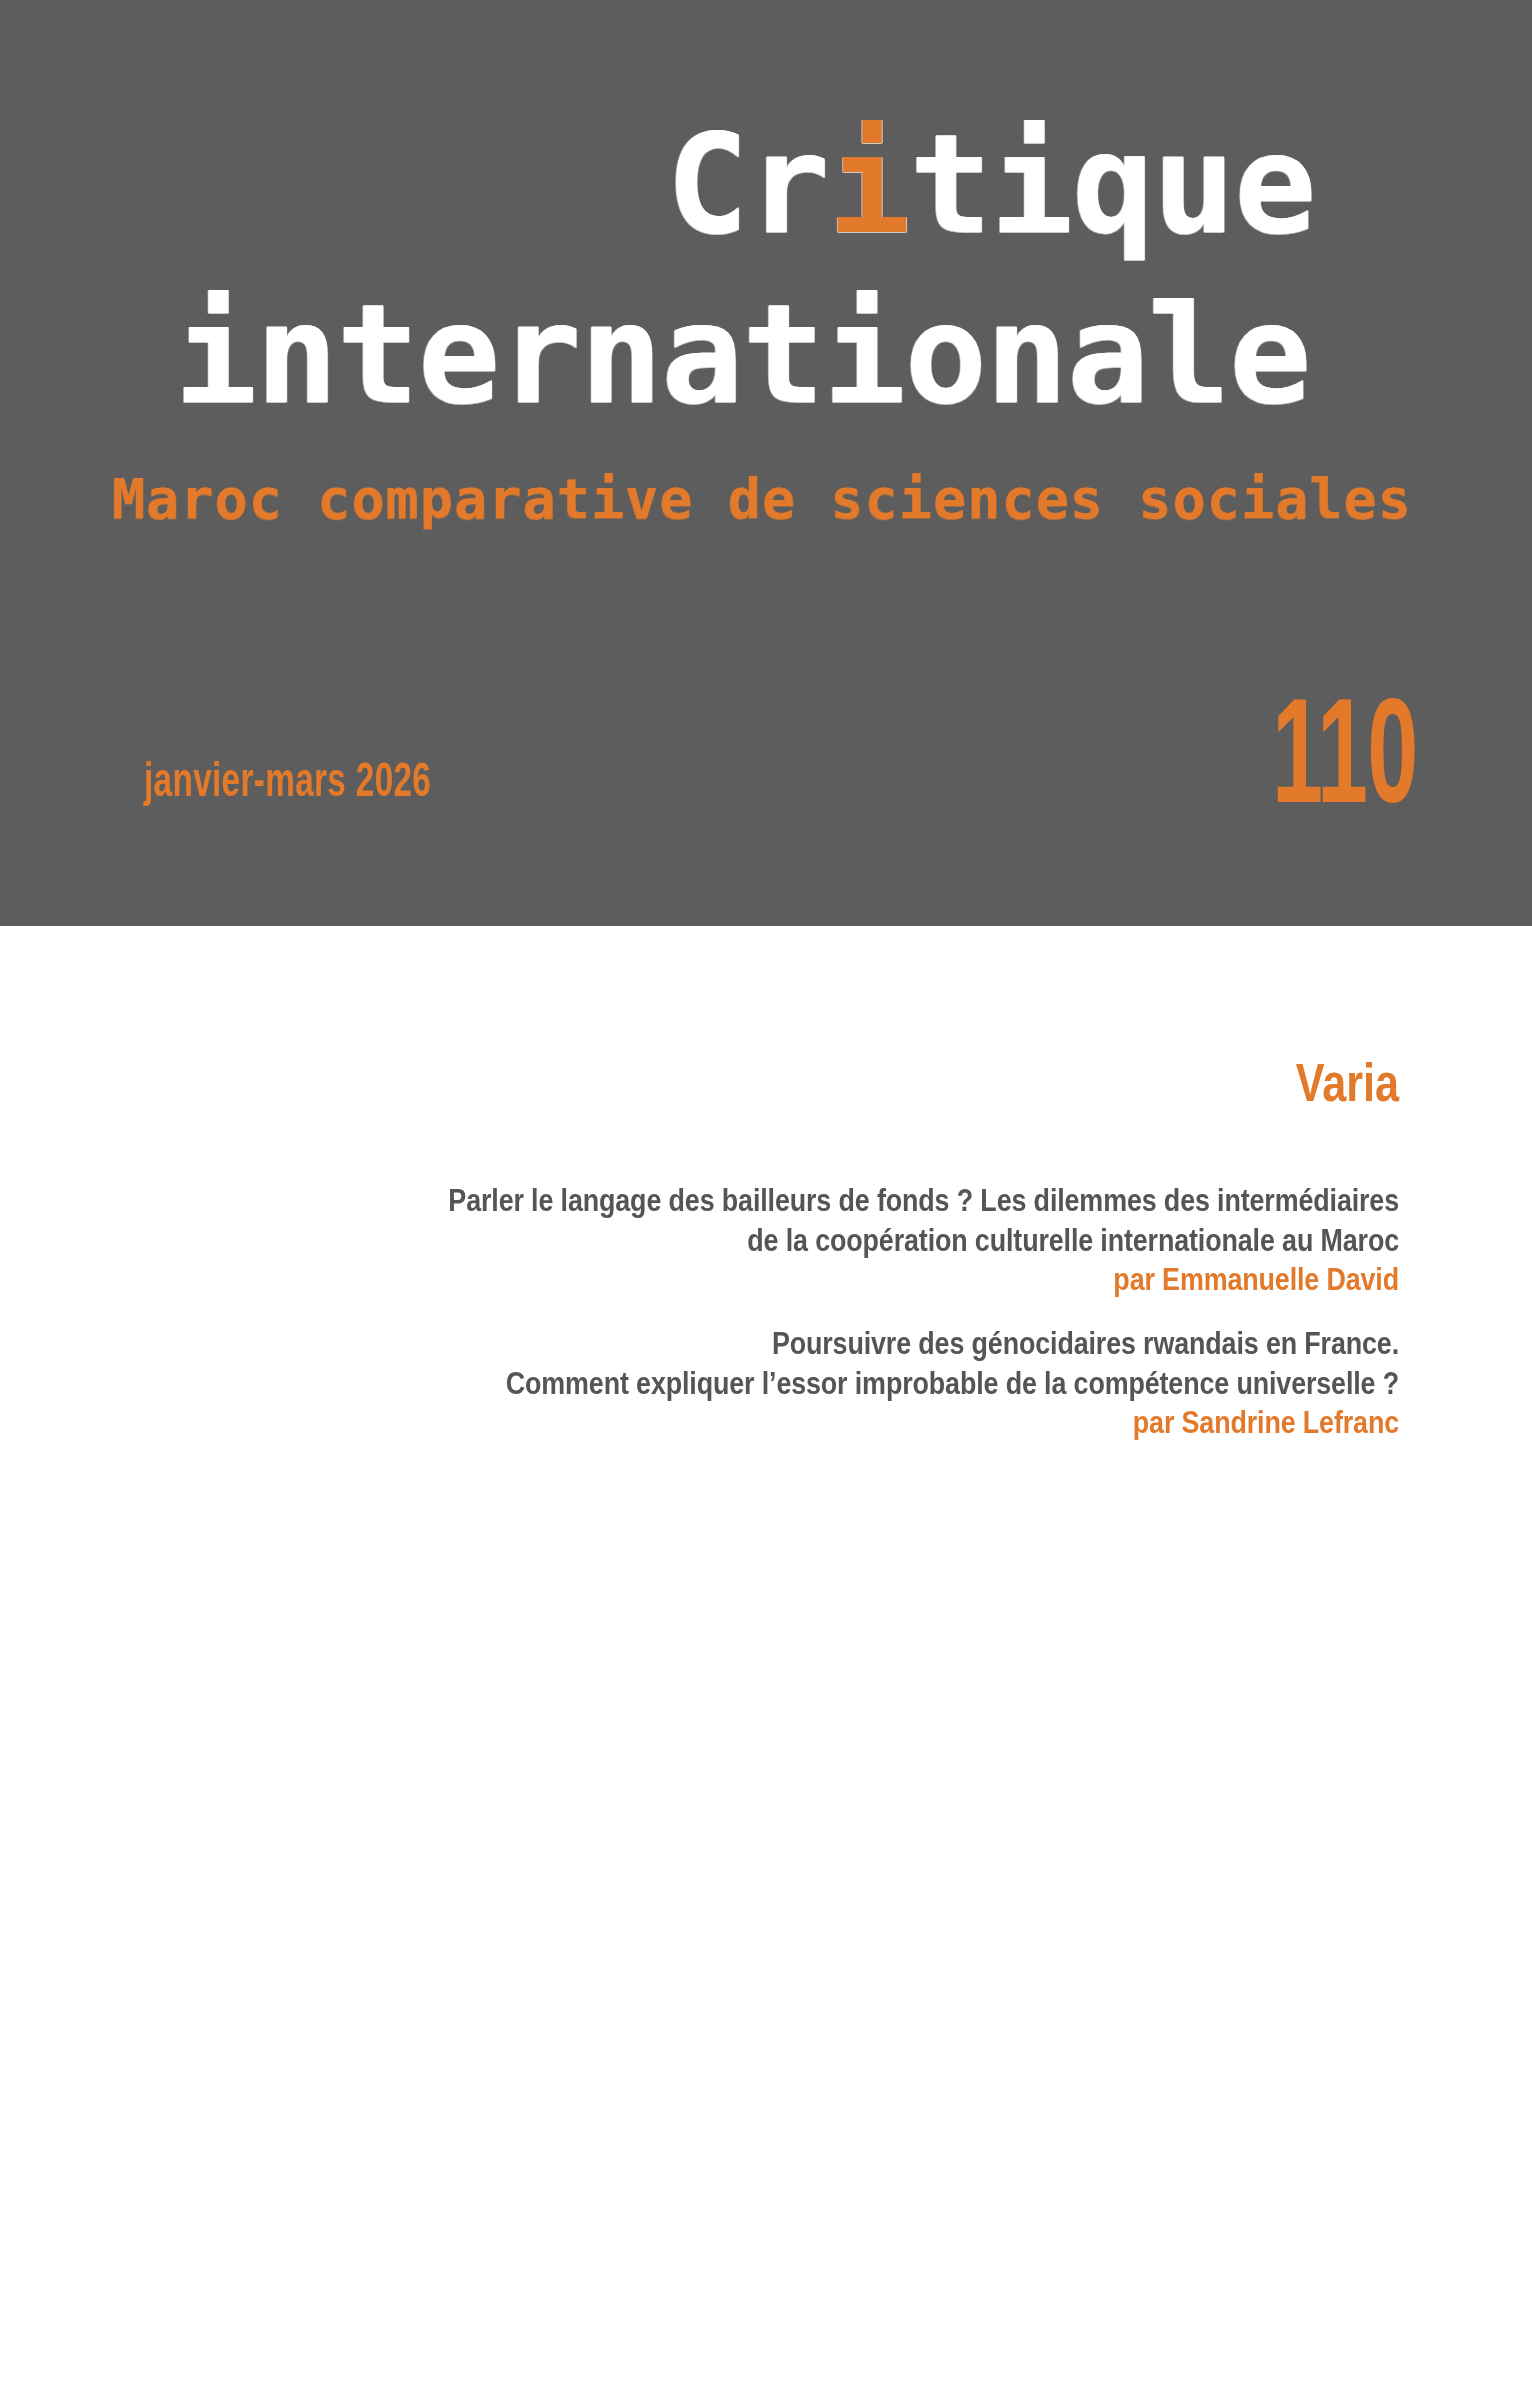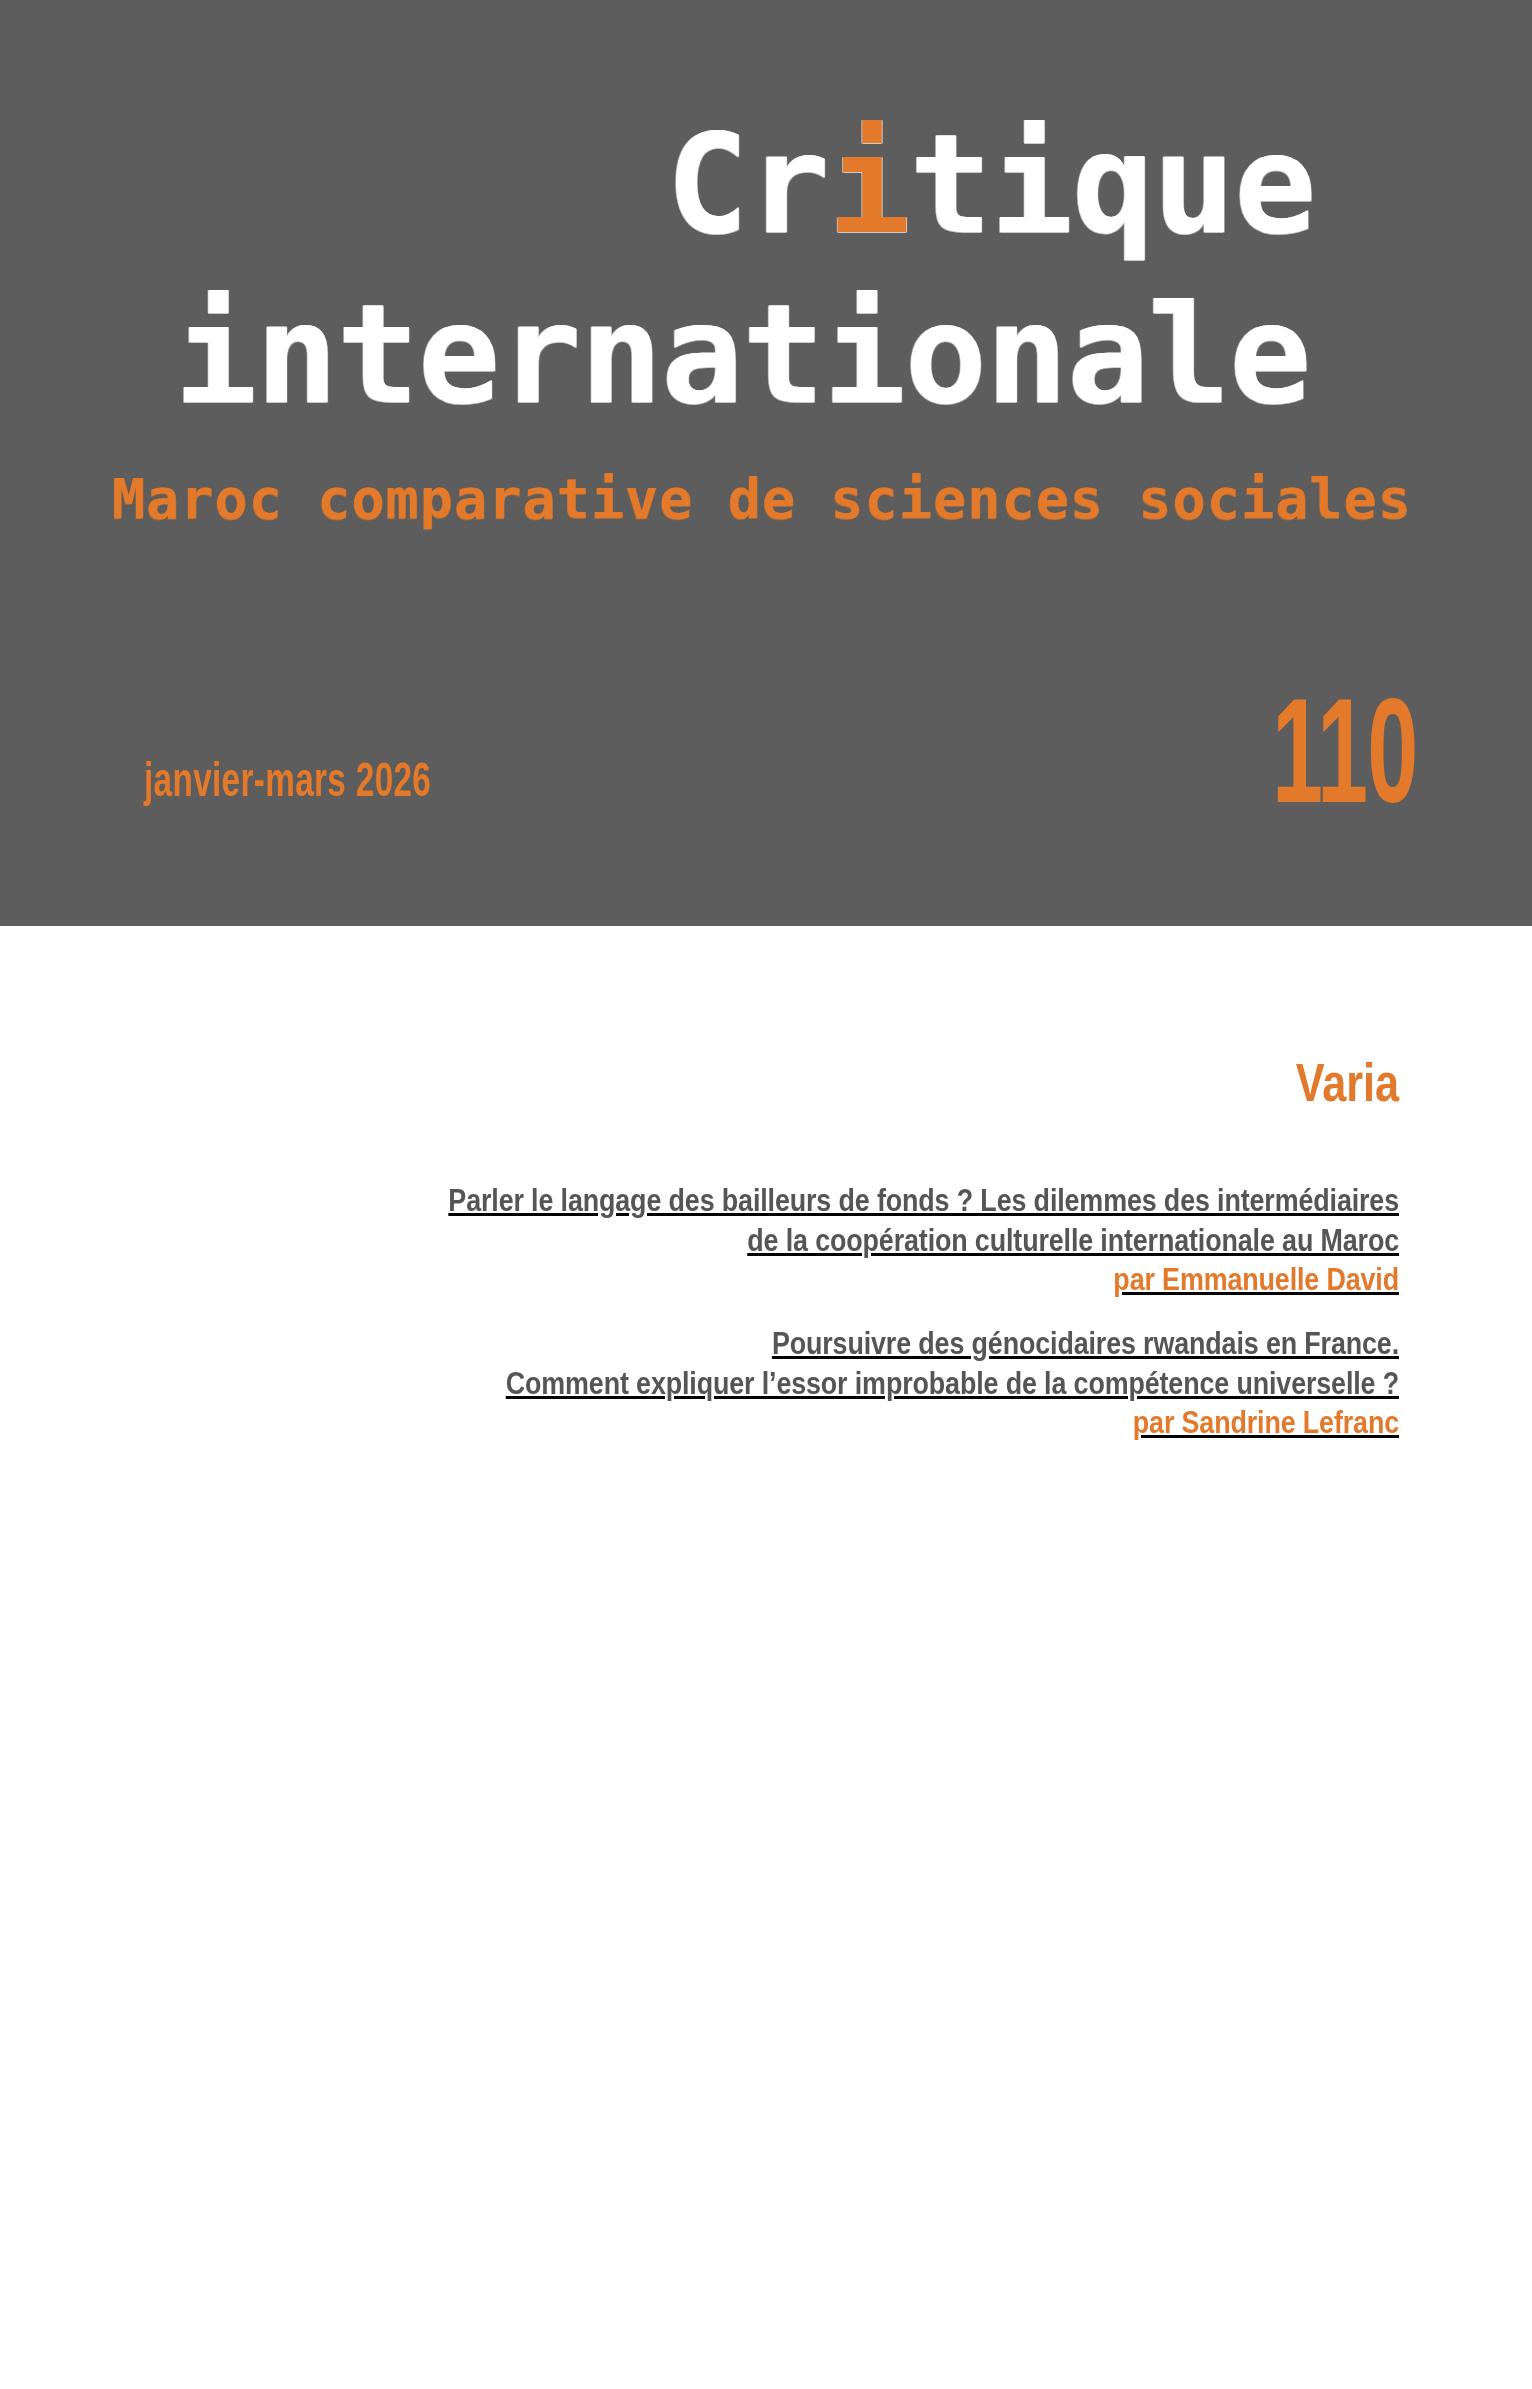--- a/index.html
+++ b/index.html
@@ -96,21 +96,21 @@
     color:#e2792b;
     transform:scaleX(0.80);
     transform-origin:right top;
     white-space:nowrap;
   }
   #toc{
     position:absolute;right:133px;top:255px;
     width:1267px;
     text-align:right;
   }
-  .toc-entry{ margin-bottom:24.5px;text-decoration:underline; }
+  .toc-entry{ margin-bottom:24.5px; }
   .toc-title-line,
   .toc-author-line{
     font-family:"Liberation Sans",sans-serif;
     font-weight:700;
     font-size:32px;
     line-height:1.235;
     letter-spacing:-0.005em;
     white-space:nowrap;
     transform:scaleX(0.84);
     transform-origin:right center;

